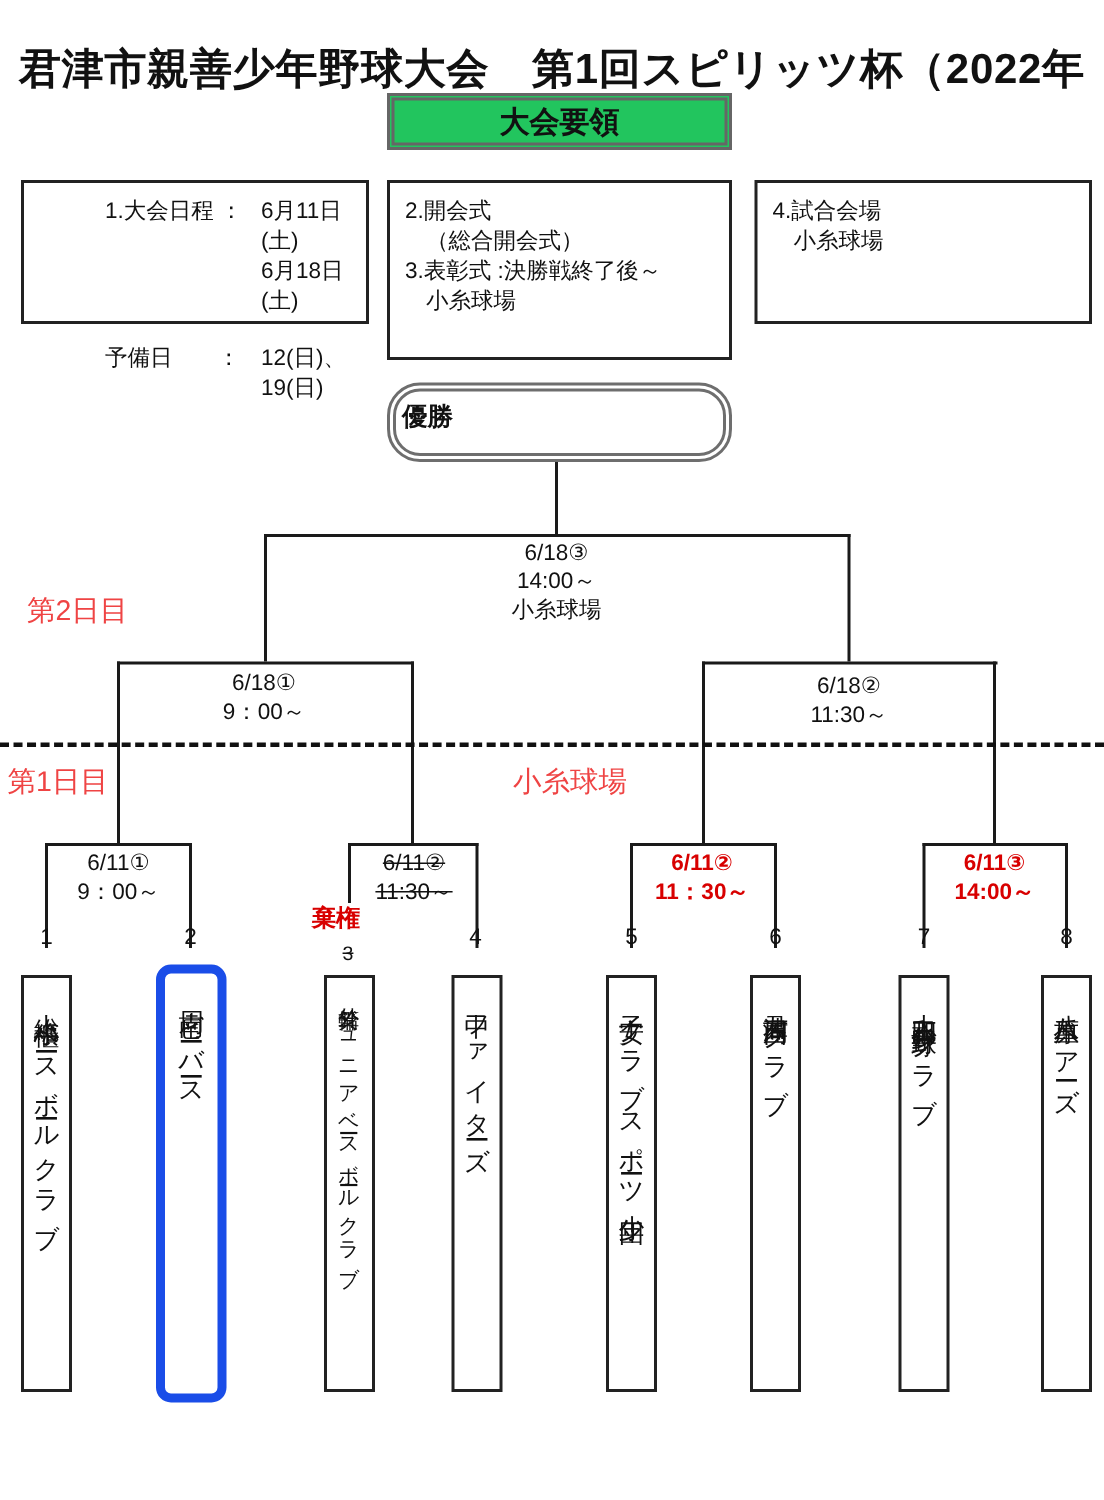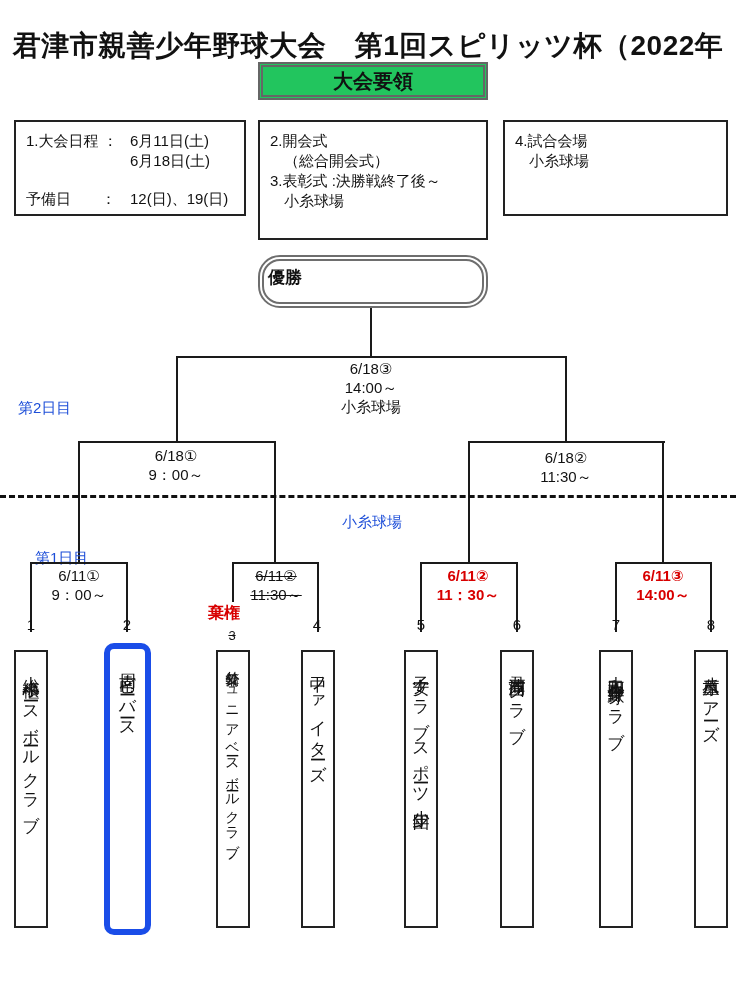--- a/index.html
+++ b/index.html
@@ -3,33 +3,33 @@
 <meta charset="utf-8">
 <style>
   html,body { margin:0; padding:0; background:#ffffff; }
   .page {
     position:relative; width:736px; height:1000px; background:#ffffff;
     font-family:"Liberation Sans","DejaVu Sans",sans-serif; color:#111;
     overflow:hidden;
   }
   .hline { position:absolute; height:2px; background:#1a1a1a; }
   .vline { position:absolute; width:2px; background:#1a1a1a; }
-  .lbl { position:absolute; font-size:15px; color:#1d4ed8; line-height:20px; white-space:nowrap; }
+  .lbl { position:absolute; font-size:19px; color:#ef4444; line-height:20px; white-space:nowrap; }
   .bold { font-weight:bold; }
   .red { color:#d80000; font-weight:bold; }
   .struck { text-decoration:line-through; }
   .title { position:absolute; left:0; right:0; top:27px; text-align:center;
            font-size:28px; font-weight:bold; letter-spacing:0.5px; }
   .dblbox { position:absolute; border:5px double #666; box-sizing:border-box;
             display:flex; align-items:center; justify-content:center; background:#22c55e; }
   .infobox { position:absolute; border:2px solid #222; box-sizing:border-box;
              font-size:15px; line-height:20px; padding:9px 8px 0 10px; background:#fff; }
   .row { display:flex; }
   .row .rl { width:104px; flex:0 0 aupx; }
-  .row .rl { flex:0 0 104px; }
+  .row .rl { flex:0 0 104px;margin-left:44px; }
   .ind { padding-left:14px; }
   .gap { margin-top:18px; }
   .resultbox { position:absolute; box-sizing:border-box; background:#fff; padding:5px 4px;border-radius:22px; }
   .champ { border:6px double #6e6e6e; font-weight:bold; font-size:17px; }
   .runner { border:2px solid #333; font-size:16px; }
   .dashed { position:absolute; left:0; top:495px; width:736px; border-top:3px dashed #111; }
   .gamelbl { position:absolute; width:140px; text-align:center; font-size:15px; line-height:19px; }
   .tbox { position:absolute; top:650px; width:34px; height:278px; border:2px solid #222;
           box-sizing:border-box; display:flex; justify-content:center; background:#fff; }
   .tbox.blue { top:643px; width:47px; height:292px; border:6px solid #1a4de8; border-radius:10px; }
@@ -103,21 +103,21 @@
     <div>6/18②</div>
     <div>11:30～</div>
   </div>
   <div class="vline" style="left:78px; top:441px; height:121px;"></div>
   <div class="vline" style="left:274px; top:441px; height:121px;"></div>
   <div class="vline" style="left:468px; top:441px; height:121px;"></div>
   <div class="vline" style="left:662px; top:441px; height:121px;"></div>
 
   <div class="dashed"></div>
 
-  <div class="lbl" style="left:35px; top:512px;margin-top:36px;">第1日目</div>
+  <div class="lbl" style="left:5px; top:512px;">第1日目</div>
   <div class="lbl" style="left:342px; top:512px;">小糸球場</div>
 
   <div class="hline" style="left:30px; top:562px; width:98px;"></div>
   <div class="vline" style="left:30px; top:562px; height:70px;"></div>
   <div class="vline" style="left:126px; top:562px; height:70px;"></div>
   <div class="gamelbl" style="left:9px; top:566px;">
     <div>6/11①</div>
     <div>9：00～</div>
   </div>
 

